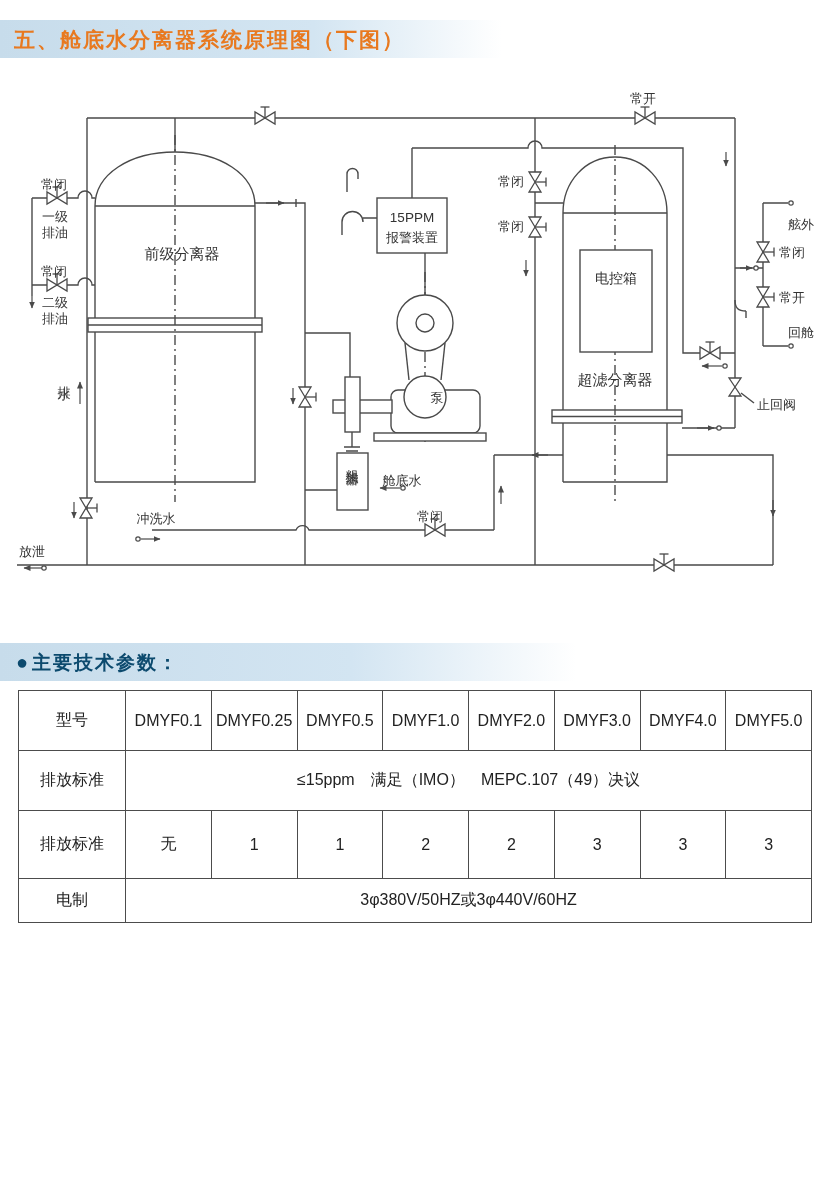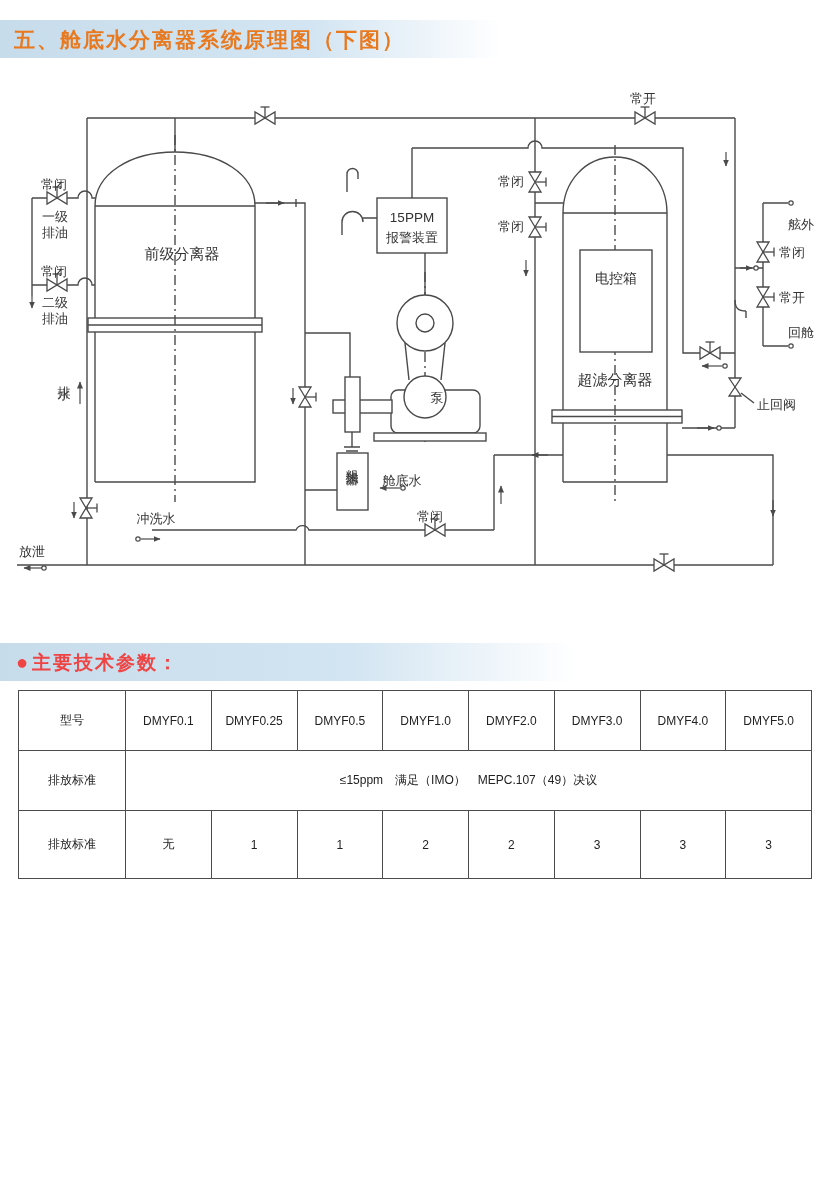--- a/index.html
+++ b/index.html
@@ -14,33 +14,33 @@
   .page-title {
     position:absolute; left:14px; top:26px; font-size:21px; font-weight:bold;
     color:#e8791f; letter-spacing:2px;
   }
   .params-band {
     position:absolute; left:0; top:643px; width:640px; height:38px;
     background:linear-gradient(90deg,#c7dcEB 0%,#d3e5f2 55%,rgba(255,255,255,0) 90%);
   }
   .params-header {
     position:absolute; left:16px; top:650px; font-size:19px; font-weight:bold;
-    color:#ef4444; letter-spacing:2px;
+    color:#0c4a6e; letter-spacing:2px;
   }
   .params-header .bullet { font-size:20px; letter-spacing:0; margin-right:4px; }
   svg.diagram { position:absolute; left:0; top:82px; width:830px; height:530px; }
   svg.diagram text { font-family:"Liberation Sans","DejaVu Sans",sans-serif; }
   .vtext { writing-mode:vertical-rl; text-orientation:upright; letter-spacing:2px; }
   table.specs {
     position:absolute; left:18px; top:690px; width:794px;
     border-collapse:collapse; table-layout:fixed;
   }
   table.specs td {
     border:1px solid #4c4c4c; text-align:center; vertical-align:middle;
-    font-size:12px; color:#222222; padding:0; height:59px;
+    font-size:16px; color:#222222; padding:0; height:59px;
     overflow:hidden; white-space:nowrap;
   }
   table.specs col.lblcol { width:107px; }
   table.specs tr.tall td { height:67px; }
   table.specs tr.short td { height:43px; }
 </style>
 </head>
 <body>
 
 <div class="page">
@@ -229,16 +229,20 @@
         <td>排放标准</td>
         <td>无</td>
         <td>1</td>
         <td>1</td>
         <td>2</td>
         <td>2</td>
         <td>3</td>
         <td>3</td>
         <td>3</td>
       </tr>
+      <tr class="short">
+        <td>电制</td>
+        <td colspan="8">3φ380V/50HZ或3φ440V/60HZ</td>
+      </tr>
     </tbody>
   </table>
 
 </div>
 
 </body></html>

